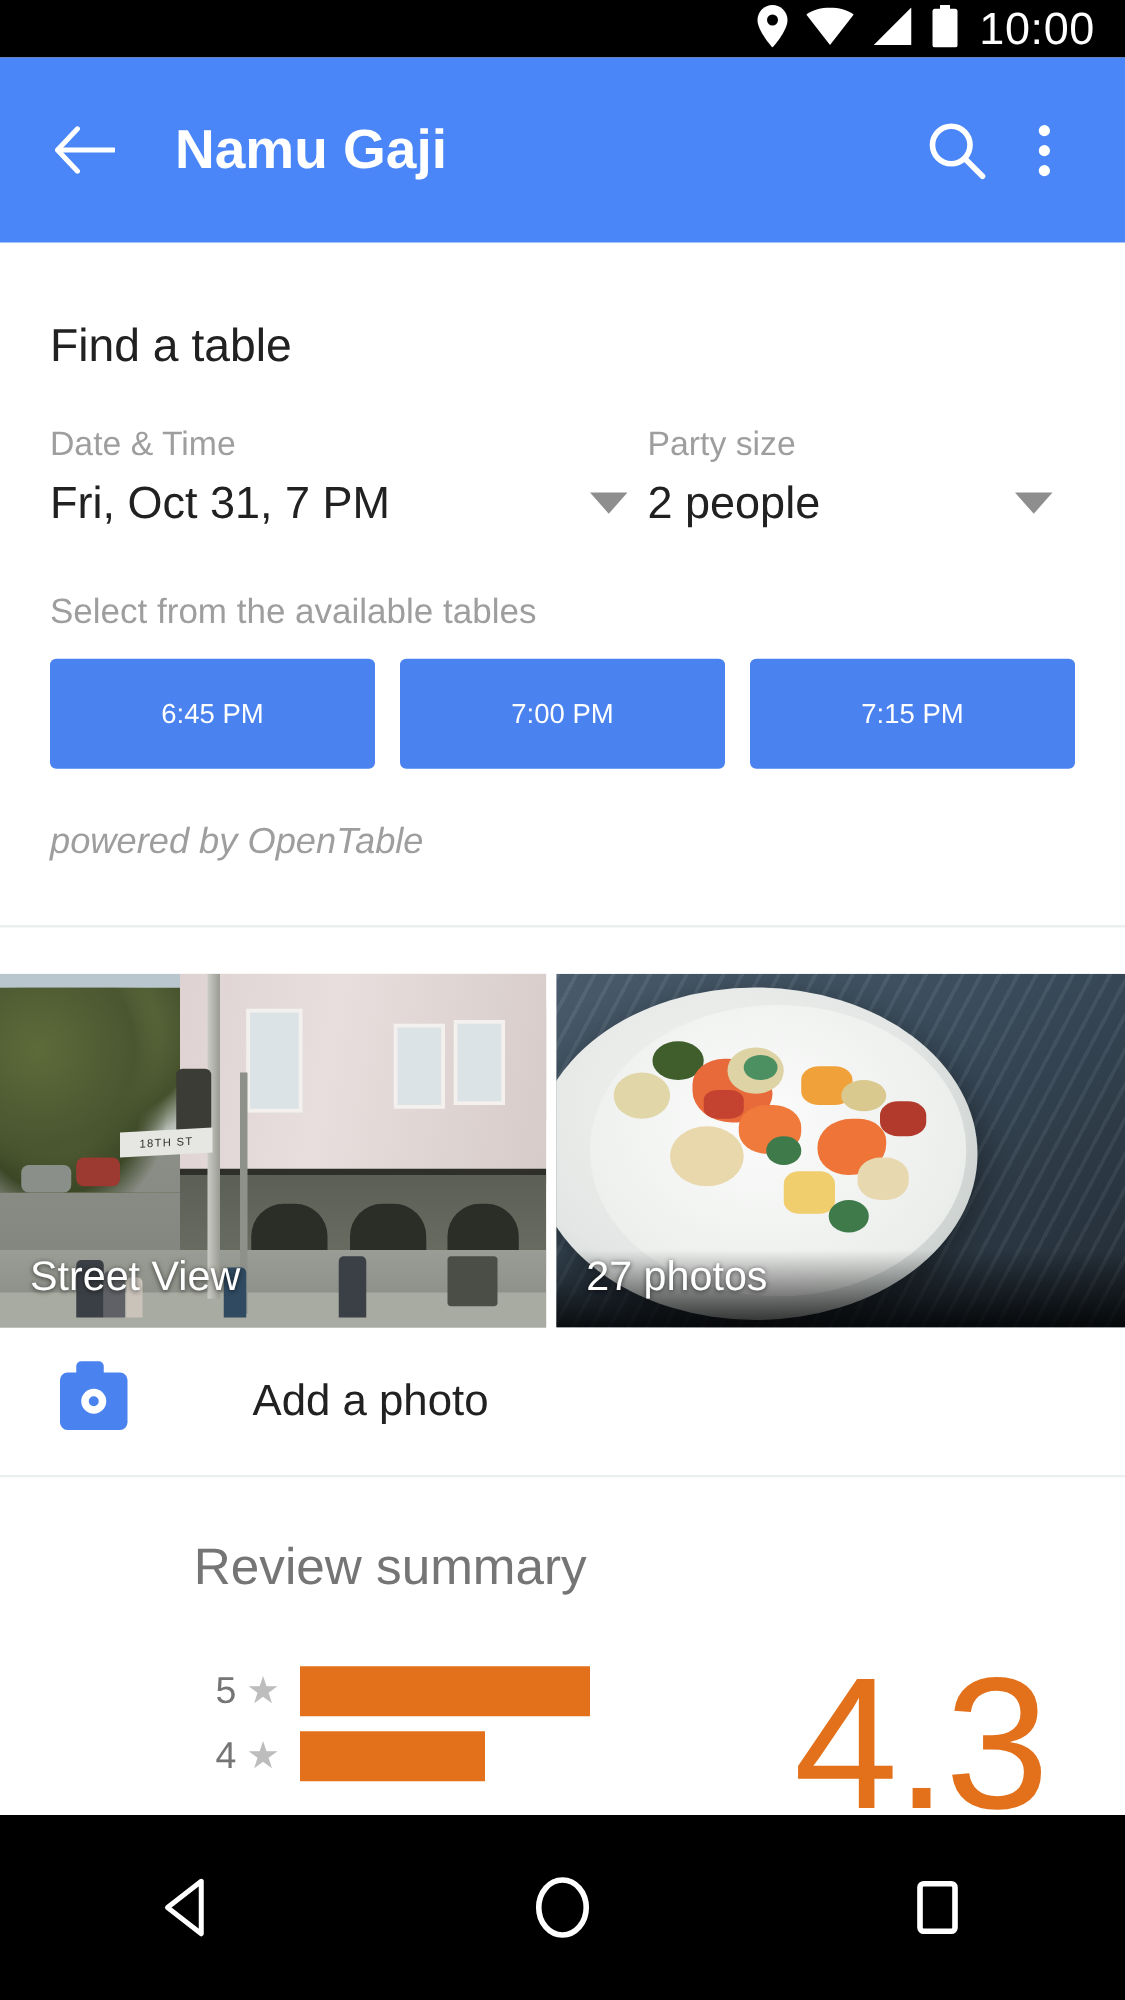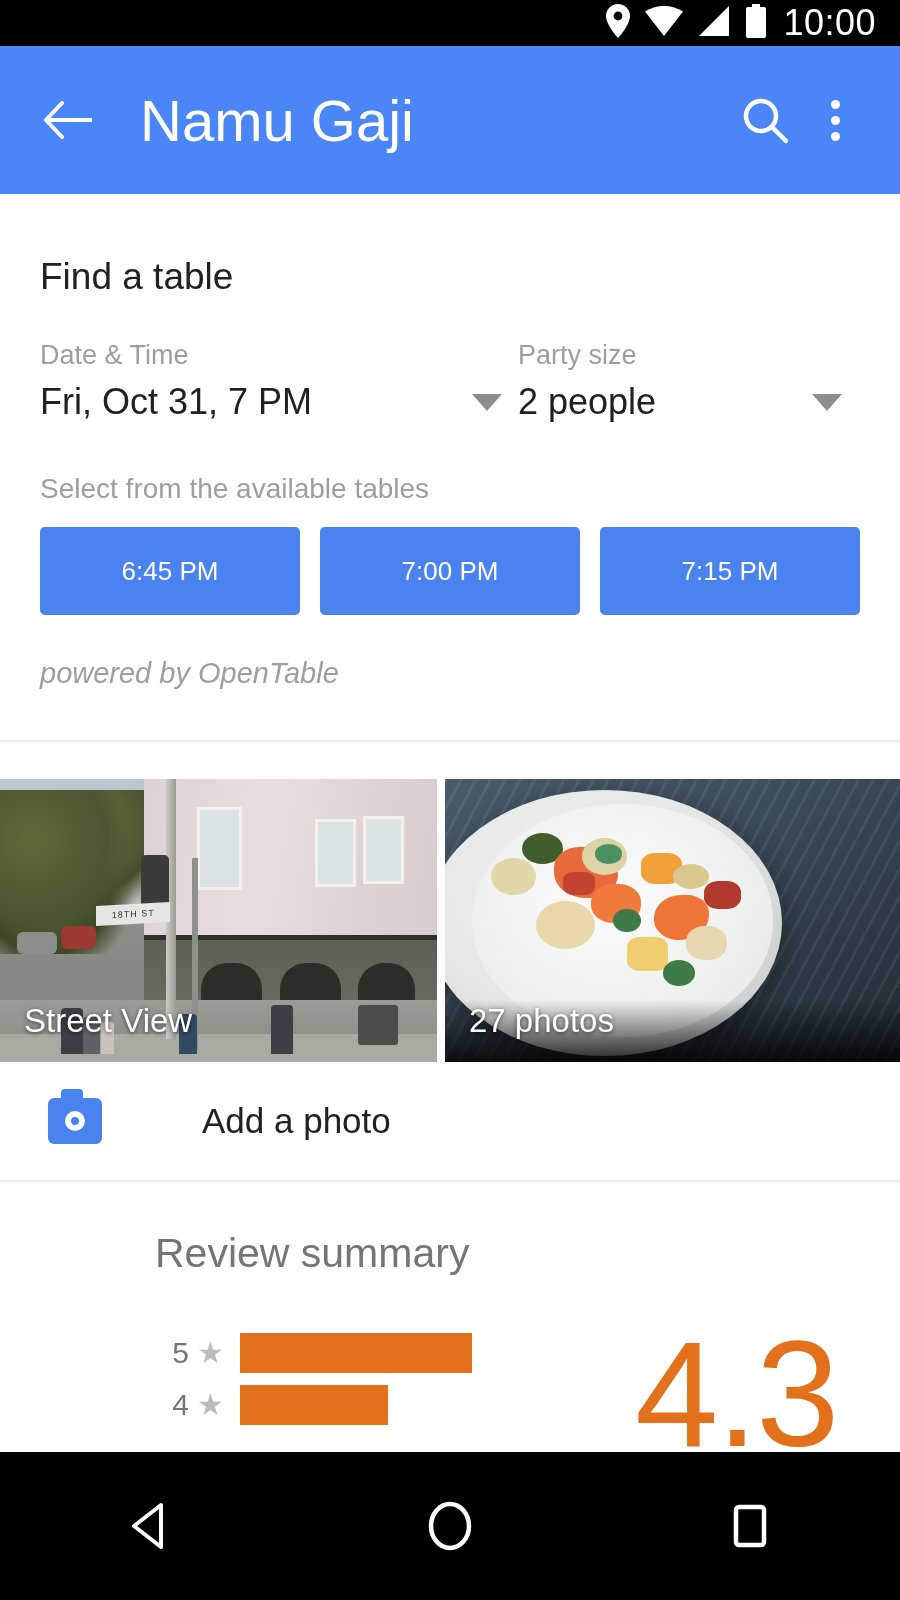--- a/index.html
+++ b/index.html
@@ -55,22 +55,22 @@
     width: 64px;
     height: 64px;
     display: flex;
     align-items: center;
     justify-content: center;
     flex: 0 0 auto;
     cursor: pointer;
   }
   .app-title {
     color: #ffffff;
-    font-size: 58px;
-    font-weight: 400;
+    font-size: 44px;
+    font-weight: 700;
     margin-left: 40px;
     flex: 1 1 auto;
     white-space: nowrap;
     overflow: hidden;
   }
   .appbar-action {
     width: 70px;
     height: 70px;
     display: flex;
     align-items: center;
@@ -165,21 +165,21 @@
     display: flex;
     gap: 20px;
     margin-top: 22px;
   }
   .slot {
     flex: 1 1 0;
     height: 88px;
     background: #4a83f0;
     border-radius: 5px;
     color: #ffffff;
-    font-size: 26px;
+    font-size: 22px;
     display: flex;
     align-items: center;
     justify-content: center;
     cursor: pointer;
     border: none;
     font-family: inherit;
   }
   .powered {
     font-size: 29px;
     color: #9e9e9e;

